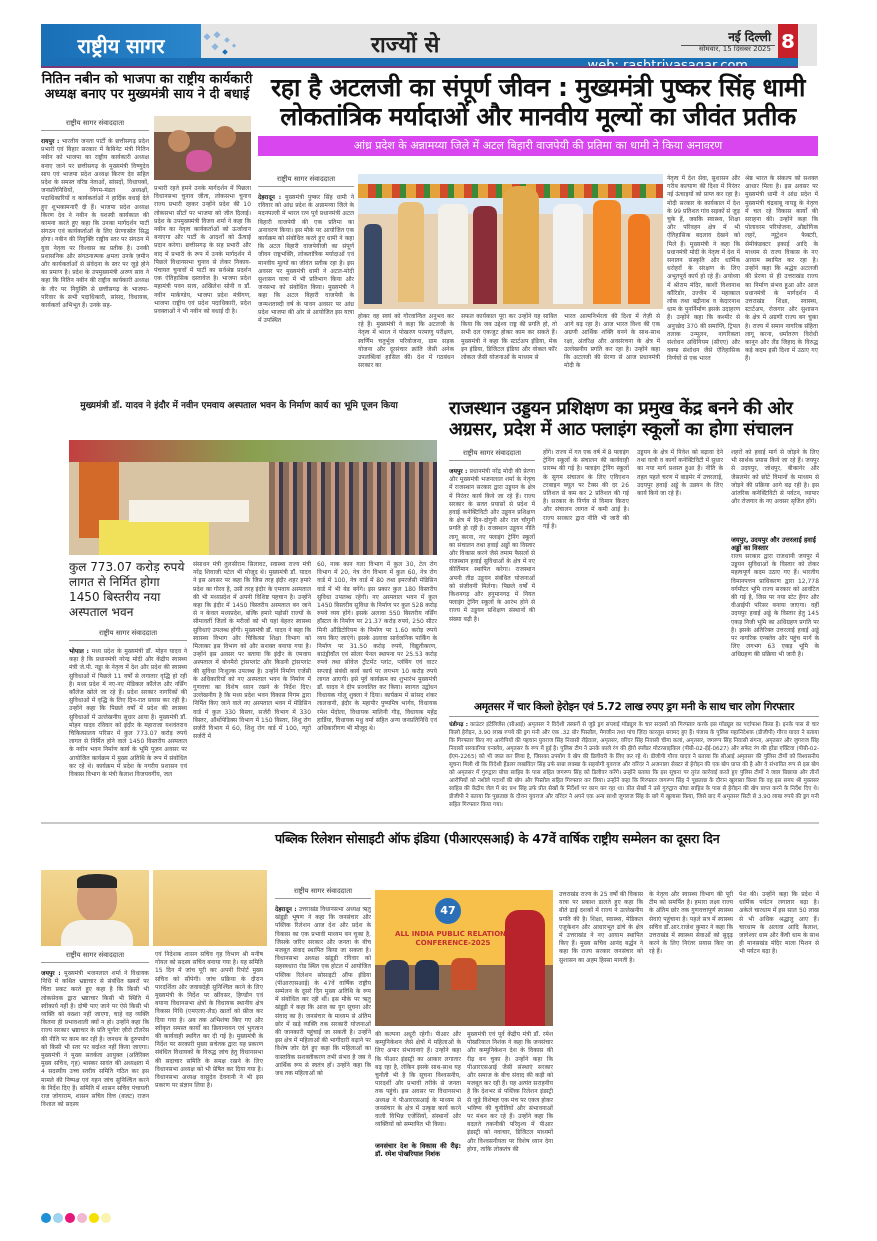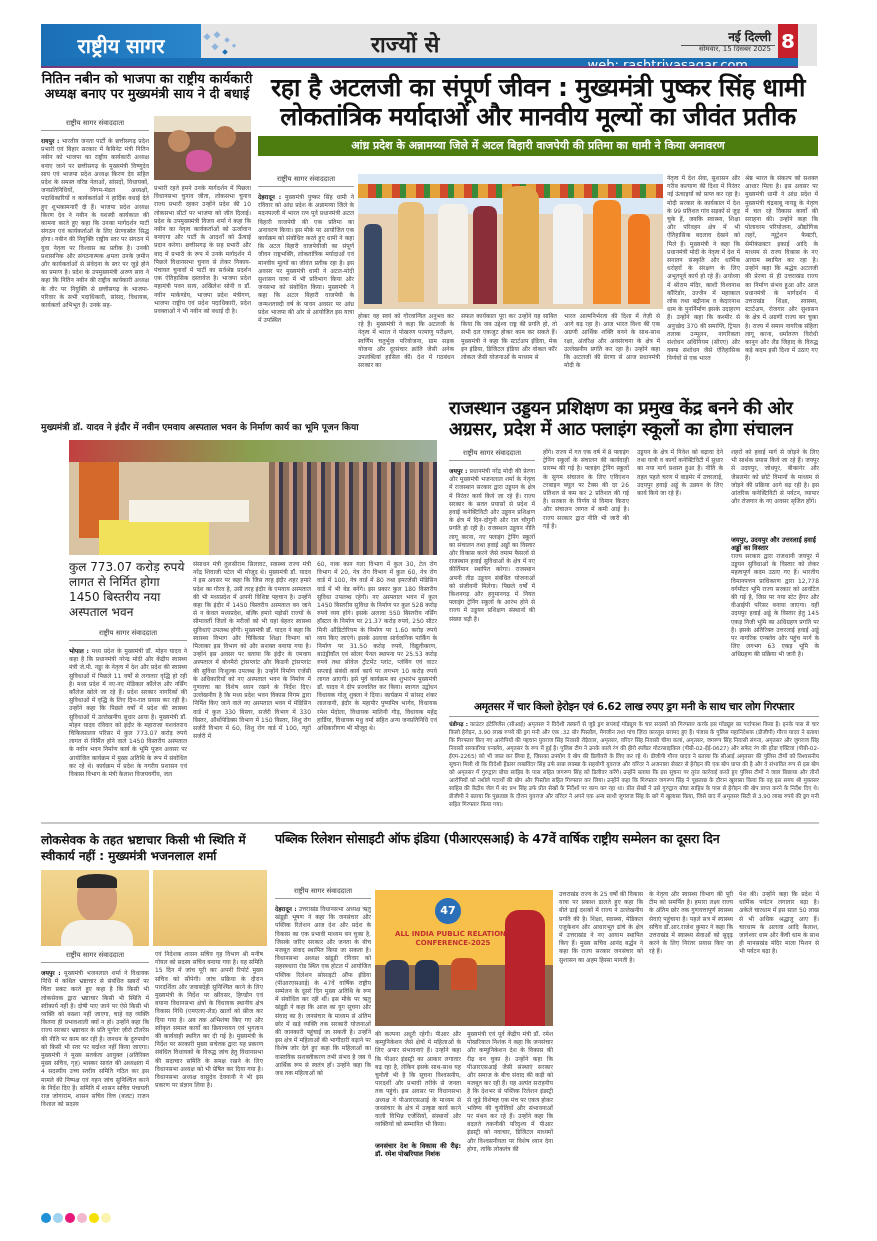--- a/index.html
+++ b/index.html
@@ -13,21 +13,21 @@
 #mast-city{left:640px;top:4px;font-size:12px;font-weight:bold;border-bottom:1px solid #555;width:94px;text-align:right;padding-right:4px}
 #mast-date{left:620px;top:20px;font-size:7px;color:#333;width:114px;text-align:right;padding-right:4px}
 #mast-page{left:737px;top:0;width:20px;height:34px;background:#c8202b;color:#fff;font-weight:bold;font-size:20px;text-align:center;line-height:34px}
 #mast-web{left:0;top:34px;width:757px;height:8px;background:#1a6fb5}
 #mast-web span{position:absolute;right:50px;top:-1px;color:#fff;font-size:13px}
 #mast-rule{left:41px;top:66px;width:757px;height:2px;background:#7a3a7a}
 .hl{font-weight:bold;color:#111;line-height:1.15}
 .by{font-size:7px;text-align:center;color:#333;border-bottom:1px solid #999;padding-bottom:3px}
 .body{font-size:6px;line-height:8.2px;color:#444;text-align:justify}
 .photo{background:#c9a57a;overflow:hidden}
-.greenbar{background:#4d7c0f;color:#fff;font-weight:bold;text-align:center}
+.greenbar{background:#d946ef;color:#fff;font-weight:normal;text-align:center}
 .hr{background:#999;height:1px}
 .dot{display:inline-block;width:10px;height:10px;border-radius:50%;margin-right:2px}
 </style>
 </head>
 <body>
 
 <div class="abs" id="masthead">
   <div class="abs" id="mast-logo">राष्ट्रीय सागर</div>
   <div class="abs" id="mast-dots">
     <svg width="40" height="30">
@@ -85,21 +85,21 @@
     <div style="position:absolute;left:6px;top:50px;width:18px;height:80px;background:#3a4a66;border-radius:6px 6px 0 0"></div>
   </div>
   <div class="abs body" style="left:100px;top:240px;width:96px;height:72px;overflow:hidden">होकर वह स्वयं को गौरवान्वित अनुभव कर रहे हैं। मुख्यमंत्री ने कहा कि अटलजी के नेतृत्व में भारत ने पोखरण परमाणु परीक्षण, स्वर्णिम चतुर्भुज परियोजना, ग्राम सड़क योजना और दूरसंचार क्रांति जैसी अनेक उपलब्धियां हासिल कीं। देश में गठबंधन सरकार का</div>
   <div class="abs body" style="left:203px;top:240px;width:96px;height:72px;overflow:hidden">सफल कार्यकाल पूरा कर उन्होंने यह साबित किया कि जब उद्देश्य राष्ट्र की प्रगति हो, तो सभी दल एकजुट होकर काम कर सकते हैं। मुख्यमंत्री ने कहा कि स्टार्टअप इंडिया, मेक इन इंडिया, डिजिटल इंडिया और वोकल फॉर लोकल जैसी योजनाओं के माध्यम से</div>
   <div class="abs body" style="left:306px;top:240px;width:96px;height:72px;overflow:hidden">भारत आत्मनिर्भरता की दिशा में तेज़ी से आगे बढ़ रहा है। आज भारत विश्व की एक अग्रणी आर्थिक शक्ति बनने के साथ-साथ रक्षा, अंतरिक्ष और अवसंरचना के क्षेत्र में उल्लेखनीय प्रगति कर रहा है। उन्होंने कहा कि अटलजी की प्रेरणा से आज प्रधानमंत्री मोदी के</div>
   <div class="abs body" style="left:409px;top:102px;width:73px;height:210px;overflow:hidden">नेतृत्व में देश सेवा, सुशासन और गरीब कल्याण की दिशा में निरंतर नई ऊंचाइयों को प्राप्त कर रहा है। मोदी सरकार के कार्यकाल में देश के 99 प्रतिशत गांव सड़कों से जुड़ चुके हैं, जबकि स्वास्थ्य, शिक्षा और परिवहन क्षेत्र में भी ऐतिहासिक बदलाव देखने को मिले हैं। मुख्यमंत्री ने कहा कि प्रधानमंत्री मोदी के नेतृत्व में देश में सनातन संस्कृति और धार्मिक धरोहरों के संरक्षण के लिए अभूतपूर्व कार्य हो रहे हैं। अयोध्या में श्रीराम मंदिर, काशी विश्वनाथ कॉरिडोर, उज्जैन में महाकाल लोक तथा बद्रीनाथ व केदारनाथ धाम के पुनर्निर्माण इसके उदाहरण हैं। उन्होंने कहा कि कश्मीर से अनुच्छेद 370 की समाप्ति, ट्रिपल तलाक उन्मूलन, नागरिकता संशोधन अधिनियम (सीएए) और वक्फ संशोधन जैसे ऐतिहासिक निर्णयों से एक भारत</div>
   <div class="abs body" style="left:487px;top:102px;width:73px;height:210px;overflow:hidden">श्रेष्ठ भारत के संकल्प को सशक्त आधार मिला है। इस अवसर पर मुख्यमंत्री धामी ने आंध्र प्रदेश में मुख्यमंत्री चंद्रबाबू नायडू के नेतृत्व में चल रहे विकास कार्यों की सराहना की। उन्होंने कहा कि पोलावरम परियोजना, औद्योगिक लहरें, न्यूट्रेशन फैक्टरी, सेमीकंडक्टर इकाई आदि के माध्यम से राज्य विकास के नए आयाम स्थापित कर रहा है। उन्होंने कहा कि श्रद्धेय अटलजी की प्रेरणा से ही उत्तराखंड राज्य का निर्माण संभव हुआ और आज प्रधानमंत्री के मार्गदर्शन में उत्तराखंड शिक्षा, स्वास्थ्य, स्टार्टअप, रोजगार और सुशासन के क्षेत्र में अग्रणी राज्य बन चुका है। राज्य में समान नागरिक संहिता लागू करना, धर्मांतरण विरोधी कानून और लैंड जिहाद के विरुद्ध कड़े कदम इसी दिशा में उठाए गए हैं।</div>
 </div>
 
 <div class="abs" style="left:41px;top:398px;width:396px;height:418px">
-  <div style="font-size:9px;font-weight:bold;text-align:left;color:#222;margin-top:22px;white-space:nowrap">मुख्यमंत्री डॉ. यादव ने इंदौर में नवीन एमवाय अस्पताल भवन के निर्माण कार्य का भूमि पूजन किया</div>
+  <div style="font-size:9px;font-weight:bold;text-align:center;color:#222;margin-top:0;white-space:nowrap">मुख्यमंत्री डॉ. यादव ने इंदौर में नवीन एमवाय अस्पताल भवन के निर्माण कार्य का भूमि पूजन किया</div>
   <div class="abs photo" style="left:28px;top:42px;width:368px;height:115px;background:linear-gradient(90deg,#d8c3a2 0 55%,#b6a695 55% 100%)">
     <div style="position:absolute;left:10px;top:8px;width:40px;height:90px;background:#d46a2a;border-radius:14px 14px 0 0"></div>
     <div style="position:absolute;left:30px;top:80px;width:110px;height:35px;background:#f0e05a"></div>
     <div style="position:absolute;left:60px;top:60px;width:120px;height:22px;background:#f5f1e6"></div>
     <div style="position:absolute;left:200px;top:0;width:168px;height:115px;background:repeating-linear-gradient(90deg,#8a6d5a 0 6px,#c89a82 6px 10px,#3b3b4d 10px 14px)"></div>
     <div style="position:absolute;left:0;top:0;width:368px;height:22px;background:linear-gradient(90deg,#c24040,#8aa050,#a0b0a0)"></div>
   </div>
   <div class="abs" style="left:28px;top:162px;width:118px">
     <div class="hl" style="font-size:12px;font-weight:normal;color:#222;line-height:15px">कुल 773.07 करोड़ रुपये लागत से निर्मित होगा 1450 बिस्तरीय नया अस्पताल भवन</div>
     <div class="by" style="margin-top:8px">राष्ट्रीय सागर संवाददाता</div>
@@ -119,29 +119,28 @@
   <div class="abs body" style="left:94px;top:50px;width:86px;height:246px;overflow:hidden">होंगे। राज्य में गत एक वर्ष में 8 फ्लाइंग ट्रेनिंग स्कूलों के संचालन की कार्यवाही प्रारम्भ की गई है। फ्लाइंग ट्रेनिंग स्कूलों के सुगम संचालन के लिए एविएशन टरबाइन फ्यूल पर टैक्स की दर 26 प्रतिशत से कम कर 2 प्रतिशत की गई है। सरकार के निर्णय से विमान किराए और संचालन लागत में कमी आई है। राज्य सरकार द्वारा नीति भी जारी की गई है।</div>
   <div class="abs body" style="left:188px;top:50px;width:86px;height:246px;overflow:hidden">उड्डयन के क्षेत्र में निवेश को बढ़ावा देने तथा यात्री व कार्गो कनेक्टिविटी में सुधार का नया मार्ग प्रशस्त हुआ है। नीति के तहत पहले चरण में बाड़मेर में उत्तरलाई, उदयपुर हवाई अड्डे के उन्नयन के लिए कार्य किये जा रहे हैं।</div>
   <div class="abs" style="left:282px;top:50px;width:88px;height:246px;overflow:hidden">
     <div class="body" style="height:86px;overflow:hidden">शहरों को हवाई मार्ग से जोड़ने के लिए भी सार्थक प्रयास किये जा रहे हैं। जयपुर से उदयपुर, जोधपुर, बीकानेर और जैसलमेर को छोटे विमानों के माध्यम से जोड़ने की प्रक्रिया आगे बढ़ रही है। इस आंतरिक कनेक्टिविटी से पर्यटन, व्यापार और रोजगार के नए अवसर सृजित होंगे।</div>
     <div style="font-size:6.5px;font-weight:bold;color:#111;line-height:8px;margin-top:2px">जयपुर, उदयपुर और उत्तरलाई हवाई अड्डों का विस्तार</div>
     <div class="body">राज्य सरकार द्वारा राजधानी जयपुर में उड्डयन सुविधाओं के विस्तार को लेकर महत्वपूर्ण कदम उठाए गए हैं। भारतीय विमानपत्तन प्राधिकरण द्वारा 12,778 वर्गमीटर भूमि राज्य सरकार को आवंटित की गई है, जिस पर नया स्टेट हैंगर और वीआईपी परिसर बनाया जाएगा। वहीं उदयपुर हवाई अड्डे के विस्तार हेतु 145 एकड़ निजी भूमि का अधिग्रहण प्रगति पर है। इसके अतिरिक्त उत्तरलाई हवाई अड्डे पर नागरिक एन्क्लेव और पहुंच मार्ग के लिए लगभग 63 एकड़ भूमि के अधिग्रहण की प्रक्रिया भी जारी है।</div>
   </div>
 </div>
 
 <div class="abs" style="left:449px;top:700px;width:370px;height:116px">
-  <div class="hl" style="font-size:10.5px;text-align:center;white-space:nowrap;letter-spacing:-0.3px">अमृतसर में चार किलो हेरोइन एवं 6.62 लाख रुपए ड्रग मनी के साथ चार लोग गिरफ्तार</div>
+  <div class="hl" style="font-size:10.5px;text-align:center;white-space:nowrap;letter-spacing:-0.3px">अमृतसर में चार किलो हेरोइन एवं 5.72 लाख रुपए ड्रग मनी के साथ चार लोग गिरफ्तार</div>
   <div class="hr" style="margin-top:4px"></div>
   <div class="body" style="margin-top:3px;height:96px;overflow:hidden;font-size:5.6px;line-height:8px"><b style="color:#111">चंडीगढ़ :</b> <span>काउंटर इंटेलिजेंस (सीआई) अमृतसर ने विदेशी तस्करों से जुड़े ड्रग सप्लाई मॉड्यूल के चार सदस्यों को गिरफ्तार करके इस मॉड्यूल का पर्दाफाश किया है। इनके पास से चार किलो हेरोइन, 3.90 लाख रुपये की ड्रग मनी और एक .32 बोर पिस्तौल, मैगजीन तथा पांच ज़िंदा कारतूस बरामद हुए हैं। पंजाब के पुलिस महानिदेशक (डीजीपी) गौरव यादव ने बताया कि गिरफ्तार किए गए आरोपियों की पहचान युवराज सिंह निवासी रोड़ेवाल, अमृतसर, वरिंदर सिंह निवासी चीमा कलां, अमृतसर, जगरूप सिंह निवासी संगना, अमृतसर और जुगराज सिंह निवासी सरकारिया एन्क्लेव, अमृतसर के रूप में हुई है। पुलिस टीम ने उनके काले रंग की हीरो स्प्लेंडर मोटरसाइकिल (पीबी-02-ईई-0627) और सफेद रंग की होंडा एक्टिवा (पीबी-02-ईएम-2265) को भी जब्त कर लिया है, जिसका उपयोग वे खेप की डिलीवरी के लिए कर रहे थे। डीजीपी गौरव यादव ने बताया कि सीआई अमृतसर की पुलिस टीमों को विश्वसनीय सूचना मिली थी कि विदेशी हैंडलर लखविंदर सिंह उर्फ बाबा लक्खा के सहयोगी युवराज और वरिंदर ने अजनाला सेक्टर से हेरोइन की एक खेप प्राप्त की है और वे संभावित रूप से इस खेप को अमृतसर में गुरुद्वारा बोघा साहिब के पास सहित जगरूप सिंह को डिलीवर करेंगे। उन्होंने बताया कि इस सूचना पर तुरंत कार्रवाई करते हुए पुलिस टीमों ने जाल बिछाया और तीनों आरोपियों को नशीले पदार्थों की खेप और पिस्तौल सहित गिरफ्तार कर लिया। उन्होंने कहा कि गिरफ्तार जगरूप सिंह ने पूछताछ के दौरान खुलासा किया कि वह इस समय श्री मुक्तसर साहिब की केंद्रीय जेल में बंद प्रभ सिंह उर्फ प्रीत सेखों के निर्देशों पर काम कर रहा था। प्रीत सेखों ने उसे गुरुद्वारा बोघा साहिब के पास से हेरोइन की खेप प्राप्त करने के निर्देश दिए थे। डीजीपी ने बताया कि पूछताछ के दौरान युवराज और वरिंदर ने अपने एक अन्य साथी जुगराज सिंह के बारे में खुलासा किया, जिसे बाद में अमृतसर सिटी से 3.90 लाख रुपये की ड्रग मनी सहित गिरफ्तार किया गया।</span></div>
 </div>
 
 <div class="abs hr" style="left:41px;top:822px;width:778px;height:2px;background:#c8c8c8"></div>
 
 <div class="abs" style="left:41px;top:832px;width:226px;height:390px">
-  <div class="hl" style="font-size:12px;line-height:16px">लोकसेवक के तहत भ्रष्टाचार किसी भी स्थिति में स्वीकार्य नहीं : मुख्यमंत्री भजनलाल शर्मा</div>
   <div class="abs photo" style="left:0;top:38px;width:108px;height:76px;background:linear-gradient(180deg,#f2d690,#e9c070)">
     <div style="position:absolute;left:36px;top:6px;width:40px;height:46px;border-radius:45%;background:#d19a78"></div>
     <div style="position:absolute;left:36px;top:4px;width:40px;height:14px;border-radius:45% 45% 0 0;background:#2a2a2a"></div>
     <div style="position:absolute;left:20px;top:50px;width:72px;height:26px;border-radius:20px 20px 0 0;background:#f3f1ea"></div>
   </div>
   <div class="abs photo" style="left:112px;top:38px;width:114px;height:76px;background:linear-gradient(180deg,#f2d690,#e9c070)"></div>
   <div class="abs" style="left:0;top:118px;width:108px">
     <div class="by">राष्ट्रीय सागर संवाददाता</div>
     <div class="body" style="margin-top:6px;height:194px;overflow:hidden"><b style="color:#111">जयपुर :</b> <span>मुख्यमंत्री भजनलाल शर्मा ने विधायक निधि में कथित भ्रष्टाचार से संबंधित खबरों पर चिंता प्रकट करते हुए कहा है कि किसी भी लोकसेवक द्वारा भ्रष्टाचार किसी भी स्थिति में स्वीकार्य नहीं है। दोषी पाए जाने पर ऐसे किसी भी व्यक्ति को बख्शा नहीं जाएगा, चाहे वह व्यक्ति कितना ही प्रभावशाली क्यों न हो। उन्होंने कहा कि राज्य सरकार भ्रष्टाचार के प्रति पूर्णतः ज़ीरो टॉलरेंस की नीति पर काम कर रही है। जनधन के दुरुपयोग को किसी भी स्तर पर बर्दाश्त नहीं किया जाएगा। मुख्यमंत्री ने मुख्य सतर्कता आयुक्त (अतिरिक्त मुख्य सचिव, गृह) भास्कर सावंत की अध्यक्षता में 4 सदस्यीय उच्च स्तरीय समिति गठित कर इस मामले की निष्पक्ष एवं गहन जांच सुनिश्चित करने के निर्देश दिए हैं। समिति में शासन सचिव पंचायती राज जोगाराम, शासन सचिव वित्त (बजट) राजन विशाल को सदस्य</span></div>
   </div>

